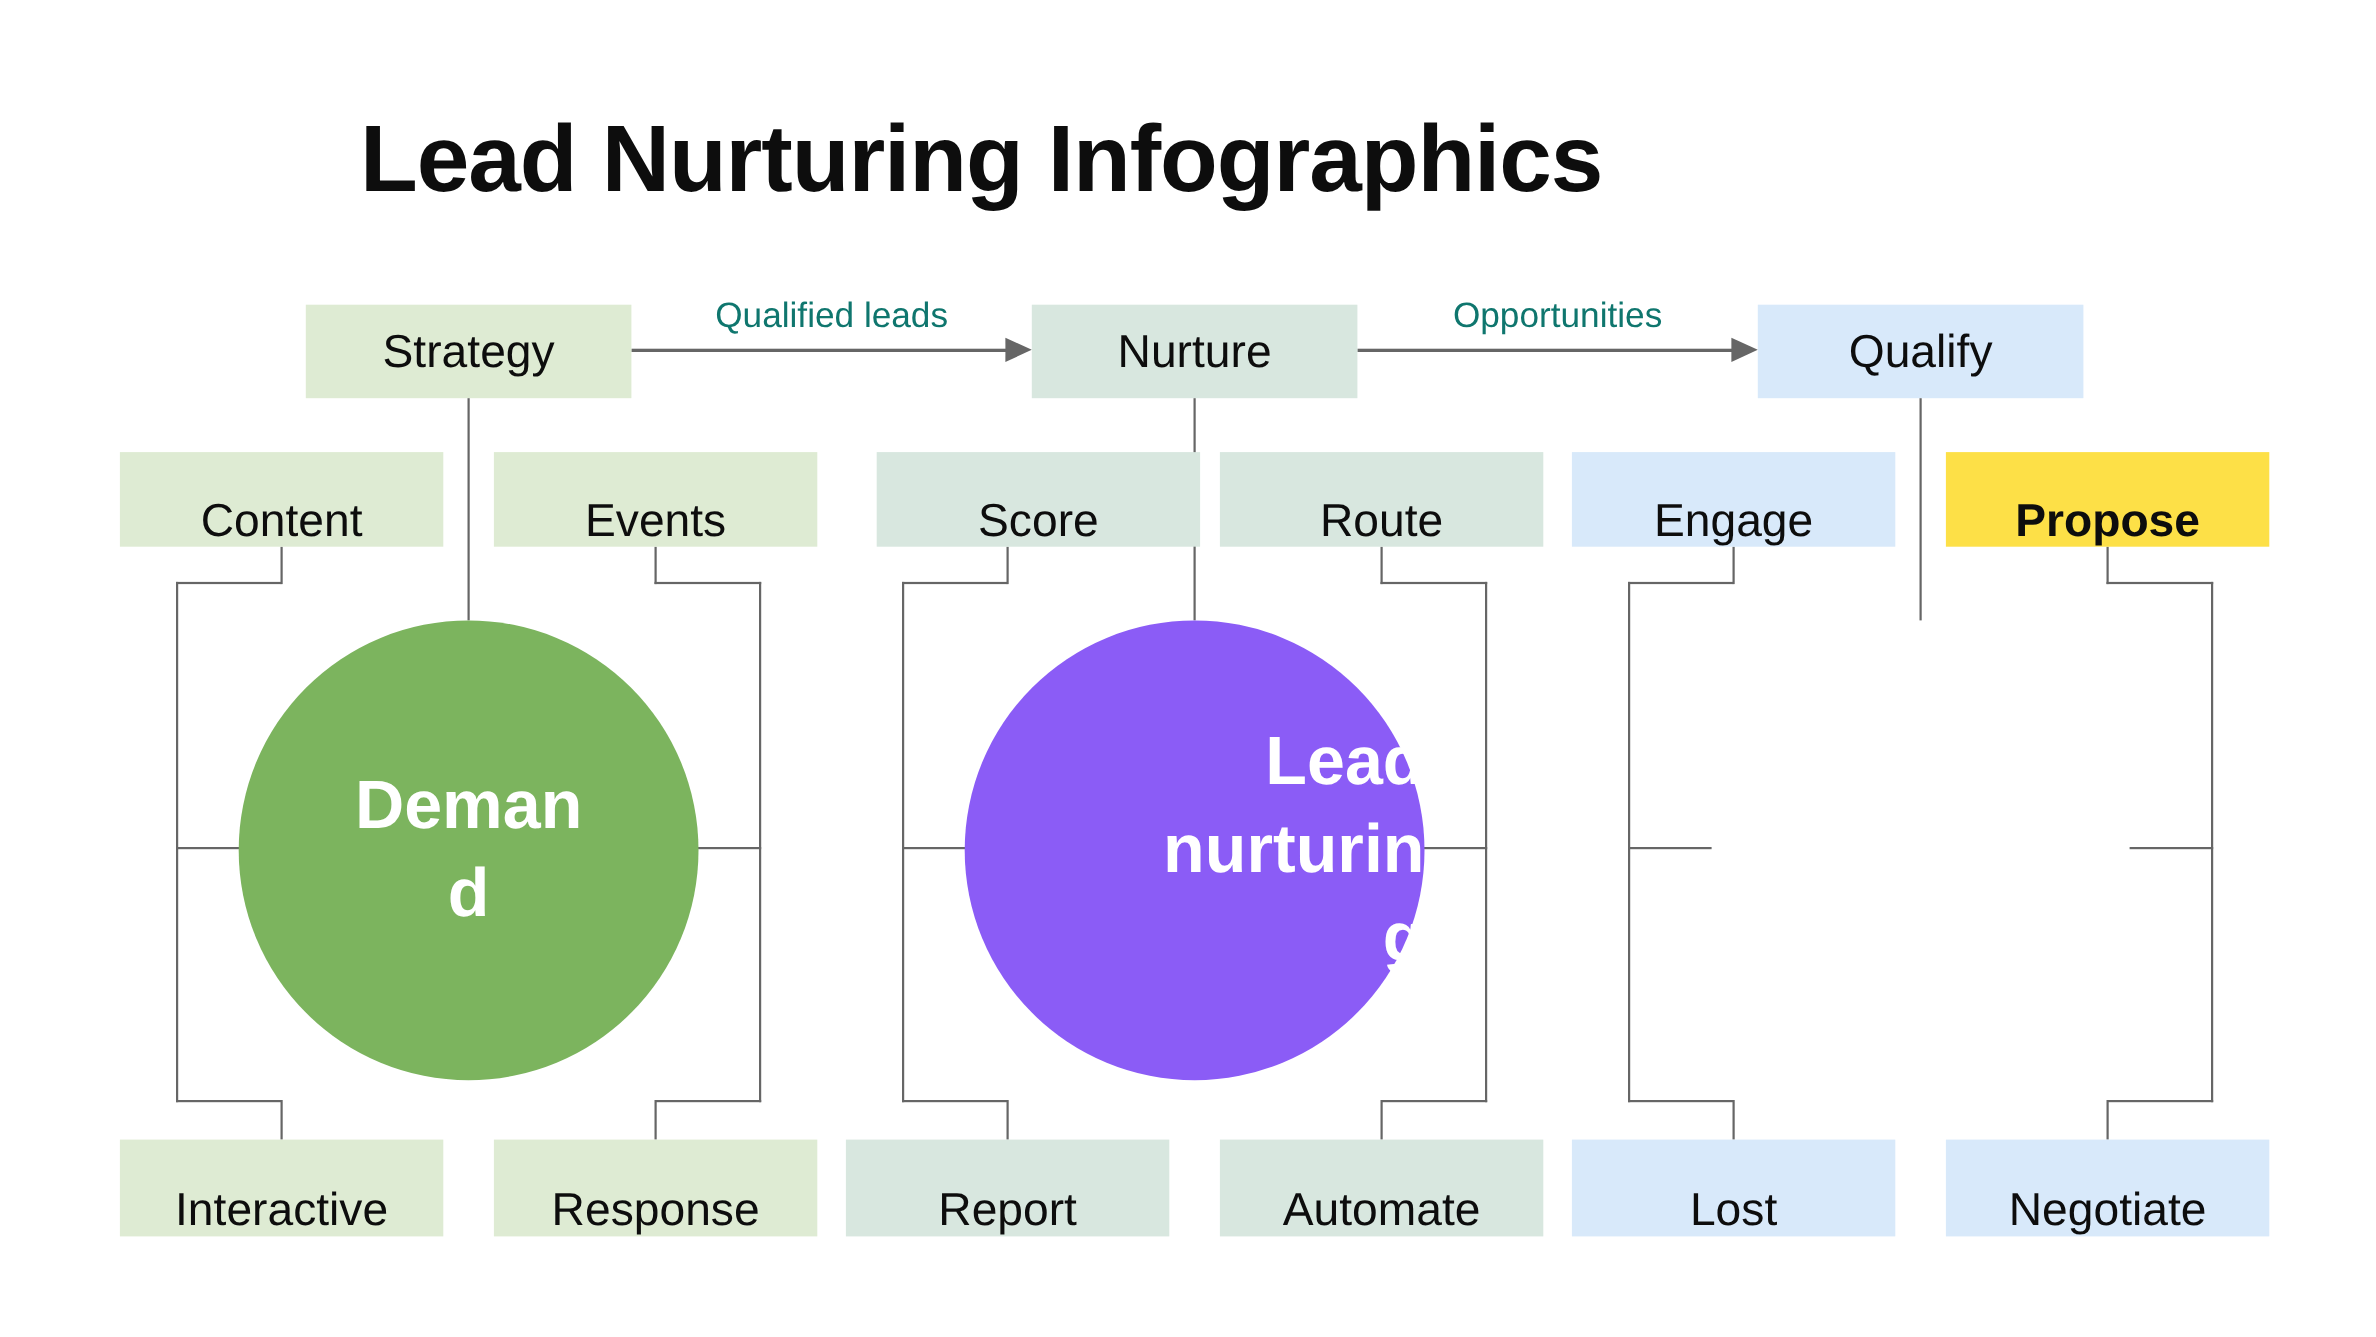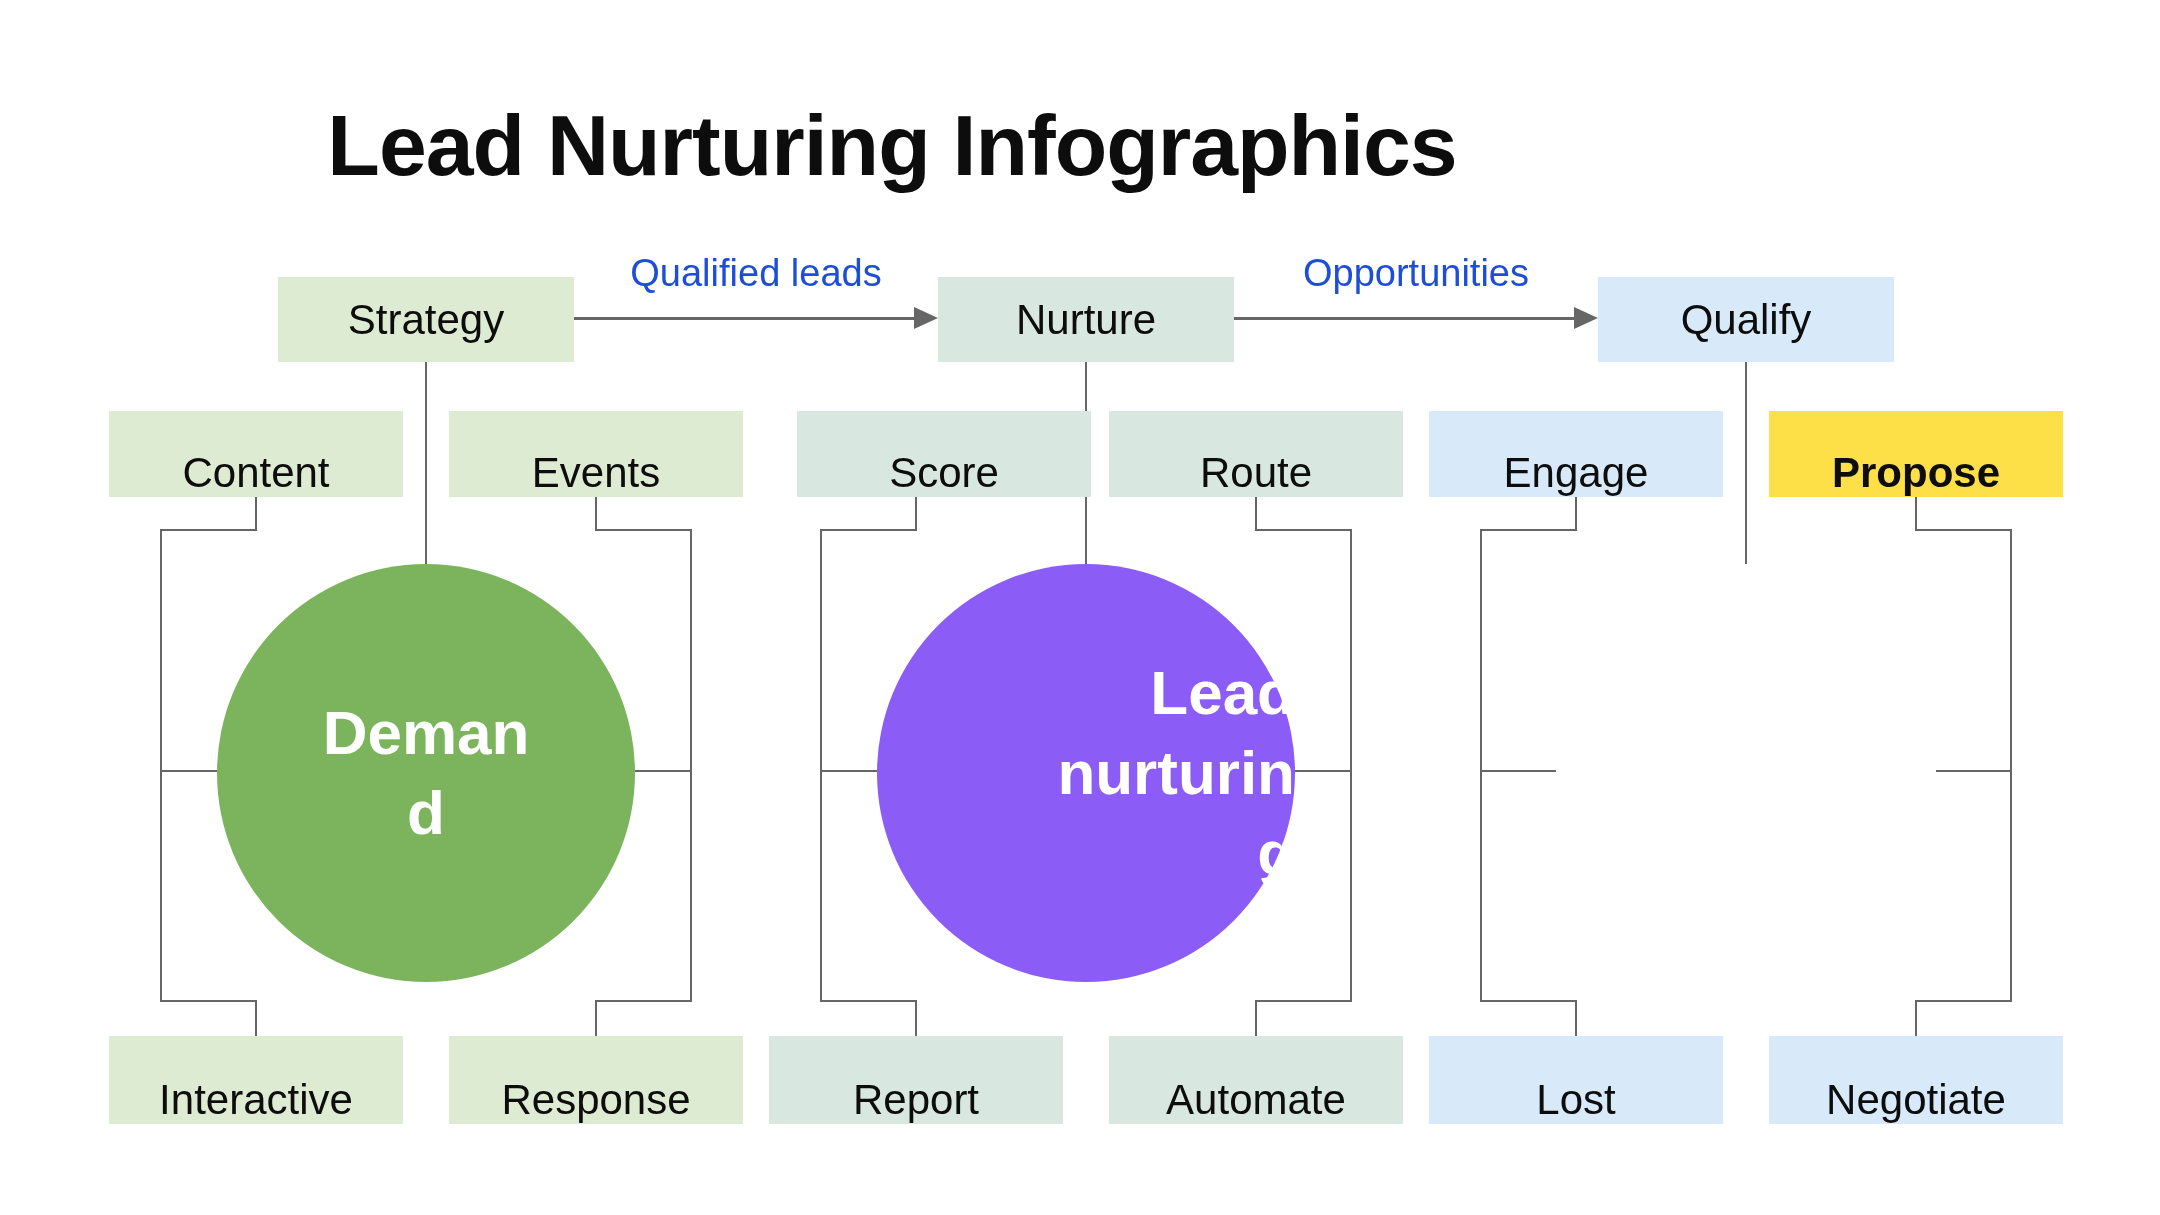--- a/index.html
+++ b/index.html
@@ -22,25 +22,25 @@
     width: 1784px;
     text-align: center;
     font-size: 86px;
     font-weight: 700;
     color: #0d0d0d;
     letter-spacing: -1px;
   }
   
   .flow-label {
     position: absolute;
-    top: 252px;
+    top: 268px;
     width: 400px;
     text-align: center;
-    font-size: 38px;
-    color: #1d4ed8;
+    font-size: 32px;
+    color: #0f766e;
   }
   .flow-label.a1 { left: 556px; }
   .flow-label.a2 { left: 1216px; }
   .arrow-line {
     position: absolute;
     top: 317px;
     height: 3px;
     width: 342px;
     background: #666666;
   }

